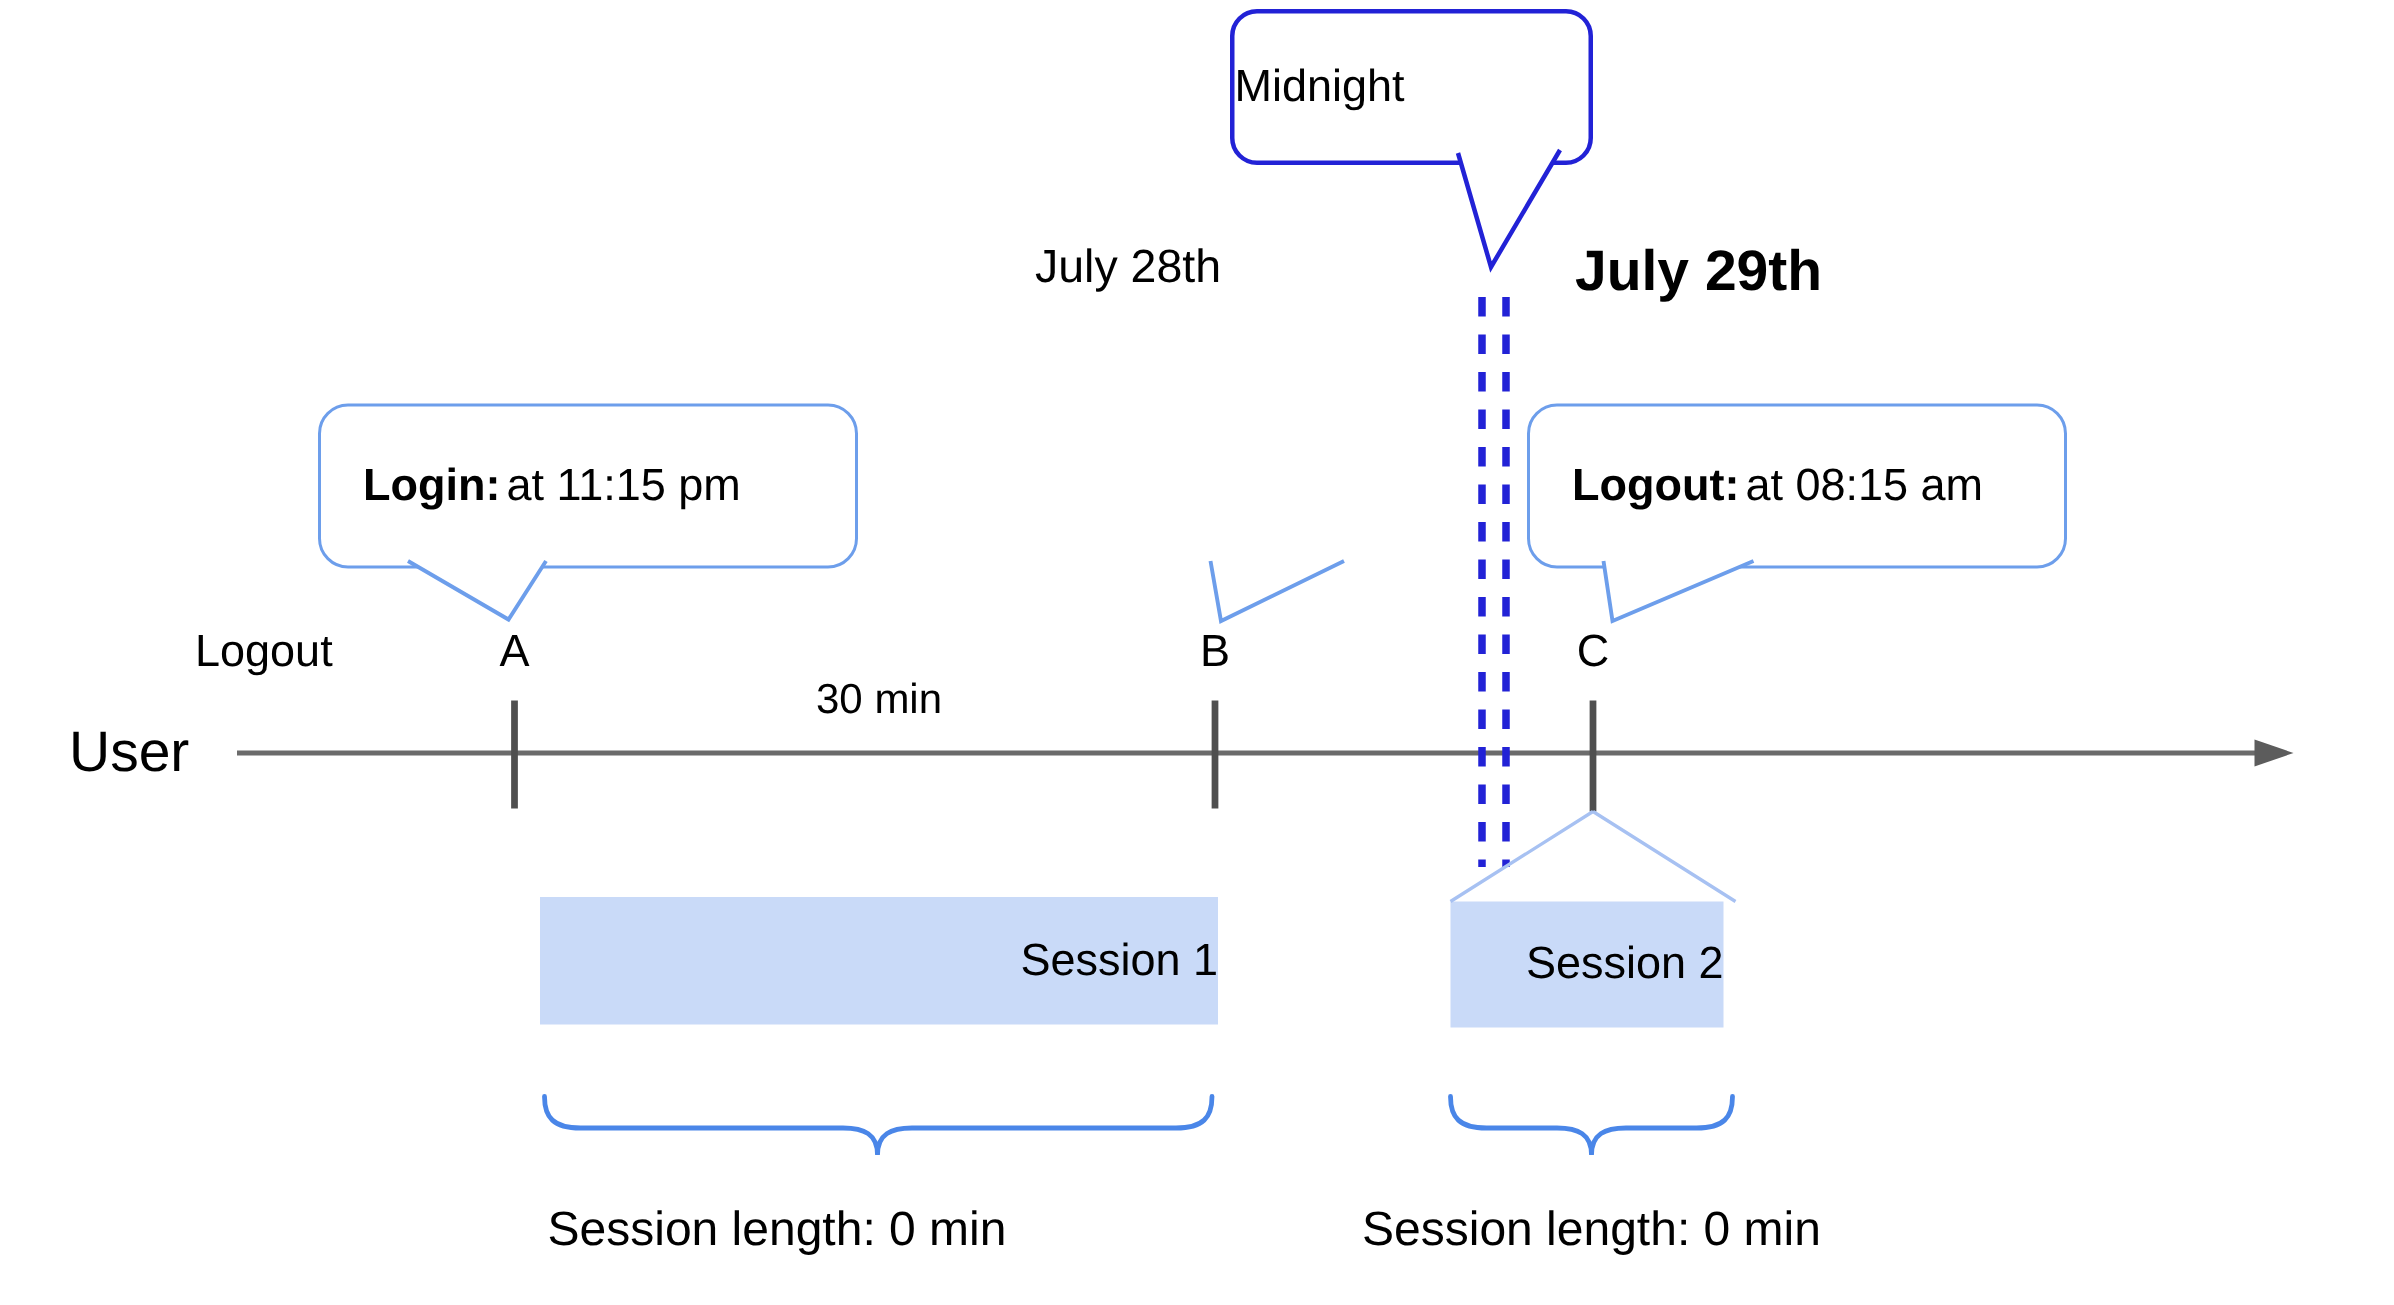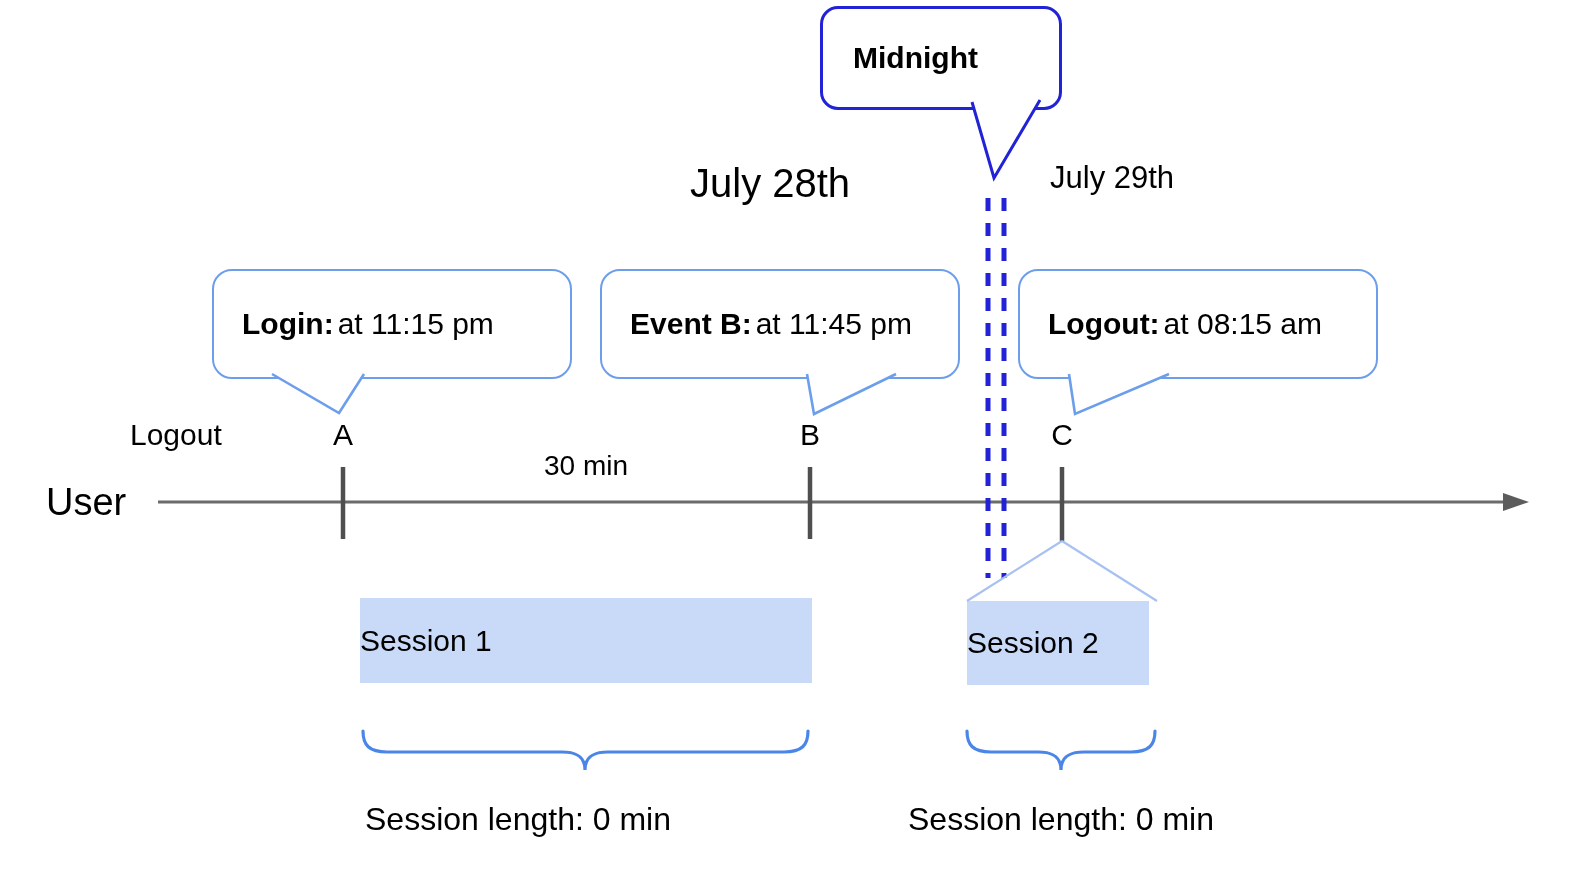--- a/index.html
+++ b/index.html
@@ -31,30 +31,29 @@
   .callout .t { margin-left: 4px; }
 
   .midnight-callout {
     position: absolute;
     box-sizing: border-box;
     left: 820px; top: 6px; width: 242px; height: 104px;
     border: 3px solid #2222d6;
     border-radius: 18px;
     background: #ffffff;
     display: flex; align-items: center;
-    padding-left: 30px;
-    font-size: 30px; font-weight: bold;
+    font-size: 30px; font-weight: normal;
     z-index: 1;
   }
 
   
   .session-box {
     position: absolute;
     background: #c9daf8;
-    display: flex; align-items: center; justify-content: flex-start;
+    display: flex; align-items: center; justify-content: flex-end;
     font-size: 30px;
     z-index: 1;
   }
   #session1 { left: 360px; top: 598px; width: 452px; height: 85px; }
   #session2 { left: 967px; top: 601px; width: 182px; height: 84px; }
 
   .mark { position: absolute; top: 418px; width: 60px; text-align: center; font-size: 30px; }
 
   #shape-layer {
     position: absolute; left: 0; top: 0;
@@ -64,30 +63,26 @@
 </style>
 </head>
 <body>
 
 <div id="canvas">
 
   <div class="midnight-callout">
     <span>Midnight</span>
   </div>
 
-  <div class="label" style="left:690px; top:160px; font-size:40px;">July 28th</div>
-  <div class="label" style="left:1050px; top:160px; font-size:31px;">July 29th</div>
+  <div class="label" style="left:690px; top:160px; font-size:31px;">July 28th</div>
+  <div class="label" style="left:1050px; top:160px; font-size:38px;font-weight:bold;">July 29th</div>
 
   <div class="callout" style="left:212px; top:269px;">
     <span class="b">Login:</span>
     <span class="t">at 11:15 pm</span>
-  </div>
-  <div class="callout" style="left:600px; top:269px;">
-    <span class="b">Event B:</span>
-    <span class="t">at 11:45 pm</span>
   </div>
   <div class="callout" style="left:1018px; top:269px;text-align:right;">
     <span class="b">Logout:</span>
     <span class="t">at 08:15 am</span>
   </div>
 
   <div class="label" style="left:130px; top:418px; font-size:30px;">Logout</div>
   <div class="label" style="left:46px; top:481px; font-size:38px;">User</div>
   <div class="label" style="left:544px; top:450px; font-size:28px;">30 min</div>
 

